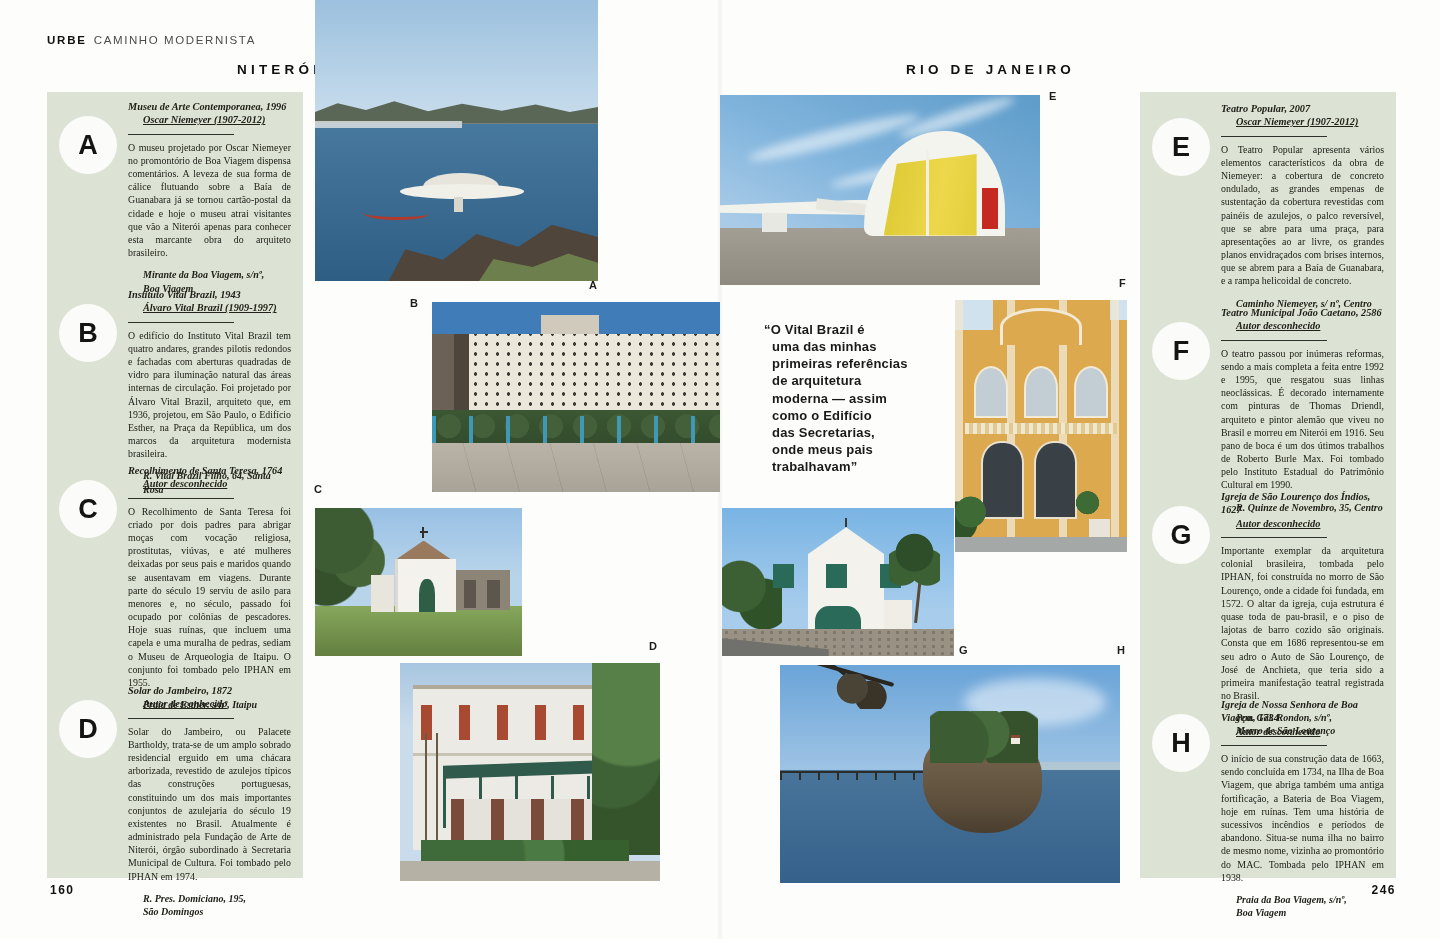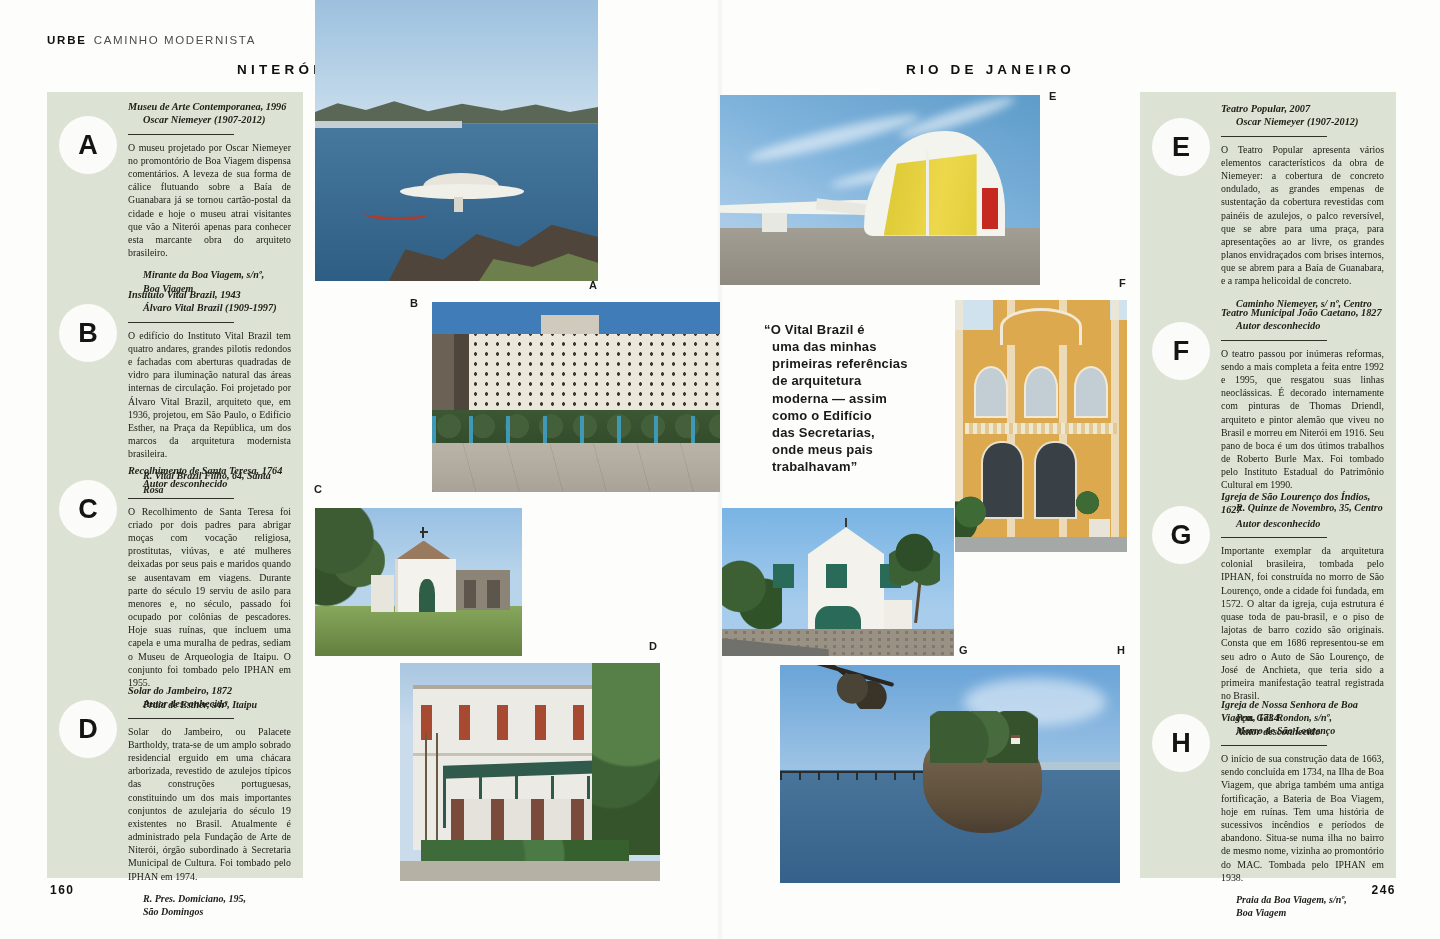--- a/index.html
+++ b/index.html
@@ -22,21 +22,21 @@
   .sidebar{position:absolute;top:92px;width:256px;height:786px;background:#dce3d4;}
   .sidebar-left{left:47px;}
   .sidebar-right{left:1140px;}
   .entry{position:absolute;left:0;width:100%;box-sizing:border-box;display:flex;gap:11px;
          padding:0 12px 0 12px;}
   .badge{flex:none;width:58px;height:58px;border-radius:50%;background:#fbfbf9;margin-top:16px;
          display:flex;align-items:center;justify-content:center;
          font-weight:bold;font-size:27px;color:#141414;}
   .etext{flex:1;font-family:"Liberation Serif",serif;color:#21211a;min-width:0;}
   .etitle{font-style:italic;font-weight:bold;font-size:10.3px;line-height:1.3;}
-  .eauthor{font-style:italic;font-weight:bold;font-size:10.3px;line-height:1.3;padding-left:15px;}
+  .eauthor{font-style:italic;font-weight:bold;font-size:10.3px;line-height:1.3;padding-left:15px;text-decoration:underline;}
   .erule{width:106px;border-top:1px solid #30302a;margin:7px 0 6px 0;}
   .ebody{font-size:9.9px;line-height:1.33;text-align:justify;}
   .eaddr{font-style:italic;font-weight:bold;font-size:10px;line-height:1.33;padding-left:15px;margin-top:9px;}
 
   
   .quote{position:absolute;left:772px;top:321px;width:180px;font-weight:bold;font-size:13px;
          line-height:1.32;letter-spacing:.2px;color:#1a1a1a;}
   .quote .q1{text-indent:-8px;}
 
   
@@ -306,21 +306,21 @@
           <div></div>
         </div>
       </div>
     </section>
 
     <section class="entry" style="top:214px">
       <div class="badge">
           <span>F</span>
         </div>
       <div class="etext">
-        <div class="etitle">Teatro Municipal João Caetano, 1827</div>
+        <div class="etitle">Teatro Municipal João Caetano, 2586</div>
         <div class="eauthor">Autor desconhecido</div>
         <div class="erule"></div>
         <div class="ebody">O teatro passou por inúmeras reformas, sendo a mais completa a feita entre 1992 e 1995, que resgatou suas linhas neoclássicas. É decorado internamente com pinturas de Thomas Driendl, arquiteto e pintor alemão que viveu no Brasil e morreu em Niterói em 1916. Seu pano de boca é um dos útimos trabalhos de Roberto Burle Max. Foi tombado pelo Instituto Estadual do Patrimônio Cultural em 1990.</div>
         <div class="eaddr">
           <div>R. Quinze de Novembro, 35, Centro</div>
           <div></div>
         </div>
       </div>
     </section>
 

